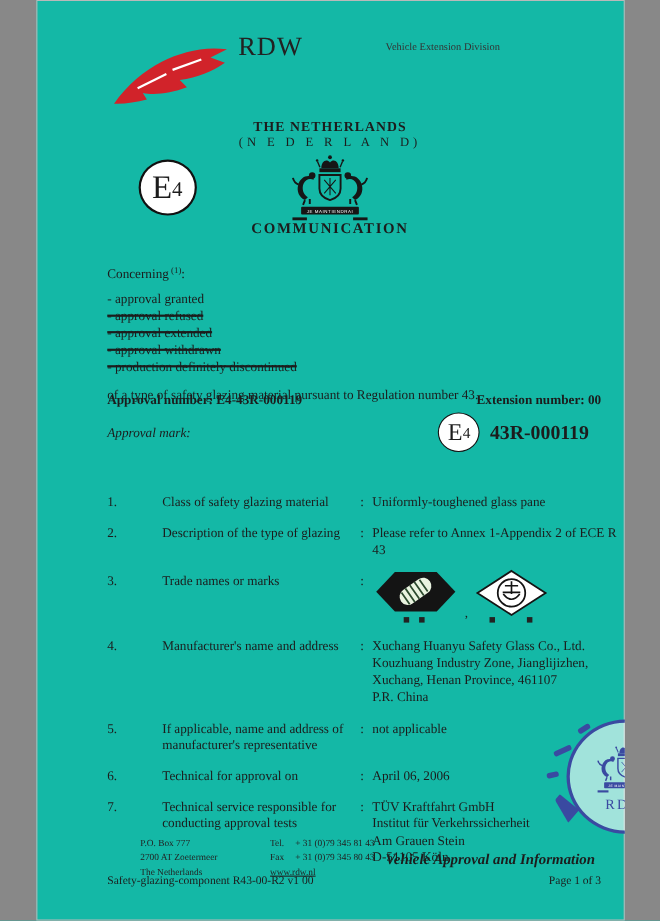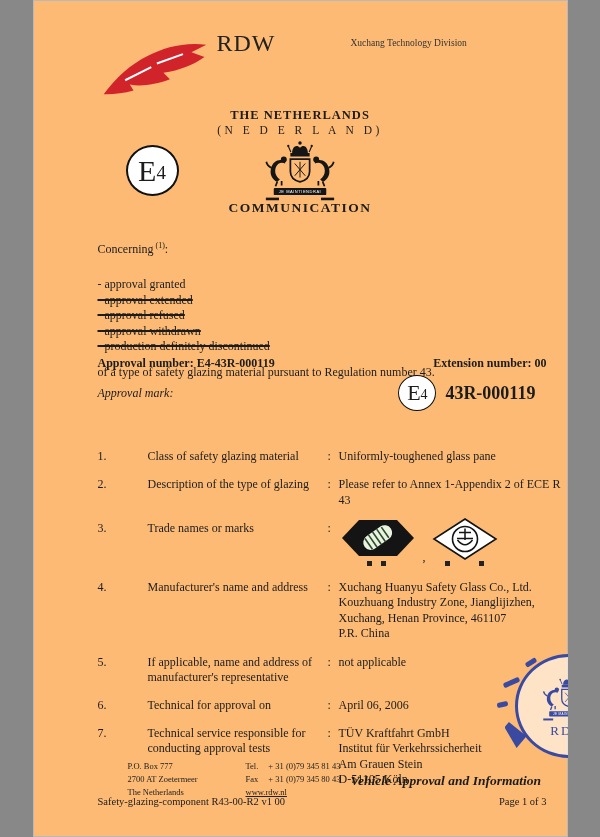--- a/index.html
+++ b/index.html
@@ -3,21 +3,21 @@
 <meta charset="utf-8">
 <style>
   :root{
     --ink:#1c1c1c;
     --logo-red:#d1232a;
     --stamp-blue:#3a4aa1;
   }
   *{margin:0;padding:0;box-sizing:border-box;}
   body{background:#888;display:flex;justify-content:center;font-family:"Liberation Serif",serif;}
   .page{
-    position:relative;width:535px;height:837px;background:#fdba74;color:var(--ink);
+    position:relative;width:535px;height:837px;background:#14b8a6;color:var(--ink);
     overflow:hidden;box-shadow:inset 0 0 0 1px #b9b9b9;
   }
   .abs{position:absolute;}
 
   
   .brand{left:184px;top:30px;font-size:24px;letter-spacing:1px;color:#222;}
   .division{left:318px;top:38px;font-size:9.5px;color:#333;}
 
   
   .country{left:0;right:0;top:108px;text-align:center;}
@@ -34,21 +34,21 @@
   .emark-small .eN{font-size:14px;line-height:1;margin-top:3px;}
 
   .coa-header{left:0;right:0;top:139px;display:flex;justify-content:center;}
   .coa-header svg{color:#161616;}
 
   .communication{left:0;right:0;top:200px;text-align:center;font-weight:bold;font-size:13.5px;letter-spacing:1.5px;}
 
   
   .concerning{left:65px;top:241px;width:472px;font-size:12px;}
   .concerning sup{font-size:8px;vertical-align:super;margin-left:2px;}
-  .options{margin-top:20px;}
+  .options{margin-top:7px;}
   .options .opt{line-height:15.6px;}
   .opt.struck{text-decoration:line-through;text-decoration-thickness:1.5px;}
   .subject{margin-top:10px;}
 
   
   .approval-row{left:65px;top:356px;width:449px;display:flex;justify-content:space-between;font-weight:bold;font-size:12px;}
 
   
   .mark-row{left:65px;top:375px;width:472px;display:flex;align-items:center;gap:48px;}
   .mark-label{font-style:italic;font-size:12px;}
@@ -117,21 +117,21 @@
 </svg>
 
 <div class="page">
 
   <svg class="abs" style="left:66px;top:36px" width="112" height="68" viewBox="0 0 120 72">
     <path d="M5,62 C18,44 34,30 52,21 C70,12 91,6 115,9 L99,17 L113,22 C100,31 87,36 69,39 L76,46 C60,52 44,54 33,51.5 L37,58 C26,61 14,62.5 5,62 Z" fill="var(--logo-red)"></path>
     <path d="M28,47 L56,33" stroke="#fff" stroke-width="2.2"></path>
     <path d="M62,29 L90,19" stroke="#fff" stroke-width="2.2"></path>
   </svg>
   <div class="abs brand">RDW</div>
-  <div class="abs division">Xuchang Technology Division</div>
+  <div class="abs division">Vehicle Extension Division</div>
 
   <div class="abs country">
     <div class="t1">THE NETHERLANDS</div>
     <div class="t2">(N E D E R L A N D)</div>
   </div>
 
   <div class="abs emark emark-header">
     <span class="eL">E</span>
       <span class="eN">4</span>
   </div>
@@ -142,22 +142,22 @@
   </div>
 
   <div class="abs communication">COMMUNICATION</div>
 
   <div class="abs concerning">
     <div>
       <span>Concerning</span><sup>(1)</sup><span>:</span>
     </div>
     <div class="options">
       <div class="opt">- approval granted</div>
+      <div class="opt struck">- approval refused</div>
       <div class="opt struck">- approval extended</div>
-      <div class="opt struck">- approval refused</div>
       <div class="opt struck">- approval withdrawn</div>
       <div class="opt struck">- production definitely discontinued</div>
     </div>
     <div class="subject">of a type of safety glazing material pursuant to Regulation number 43.</div>
   </div>
 
   <div class="abs approval-row">
     <div>
       <span>Approval number:</span>
       <span>E4-43R-000119</span>

